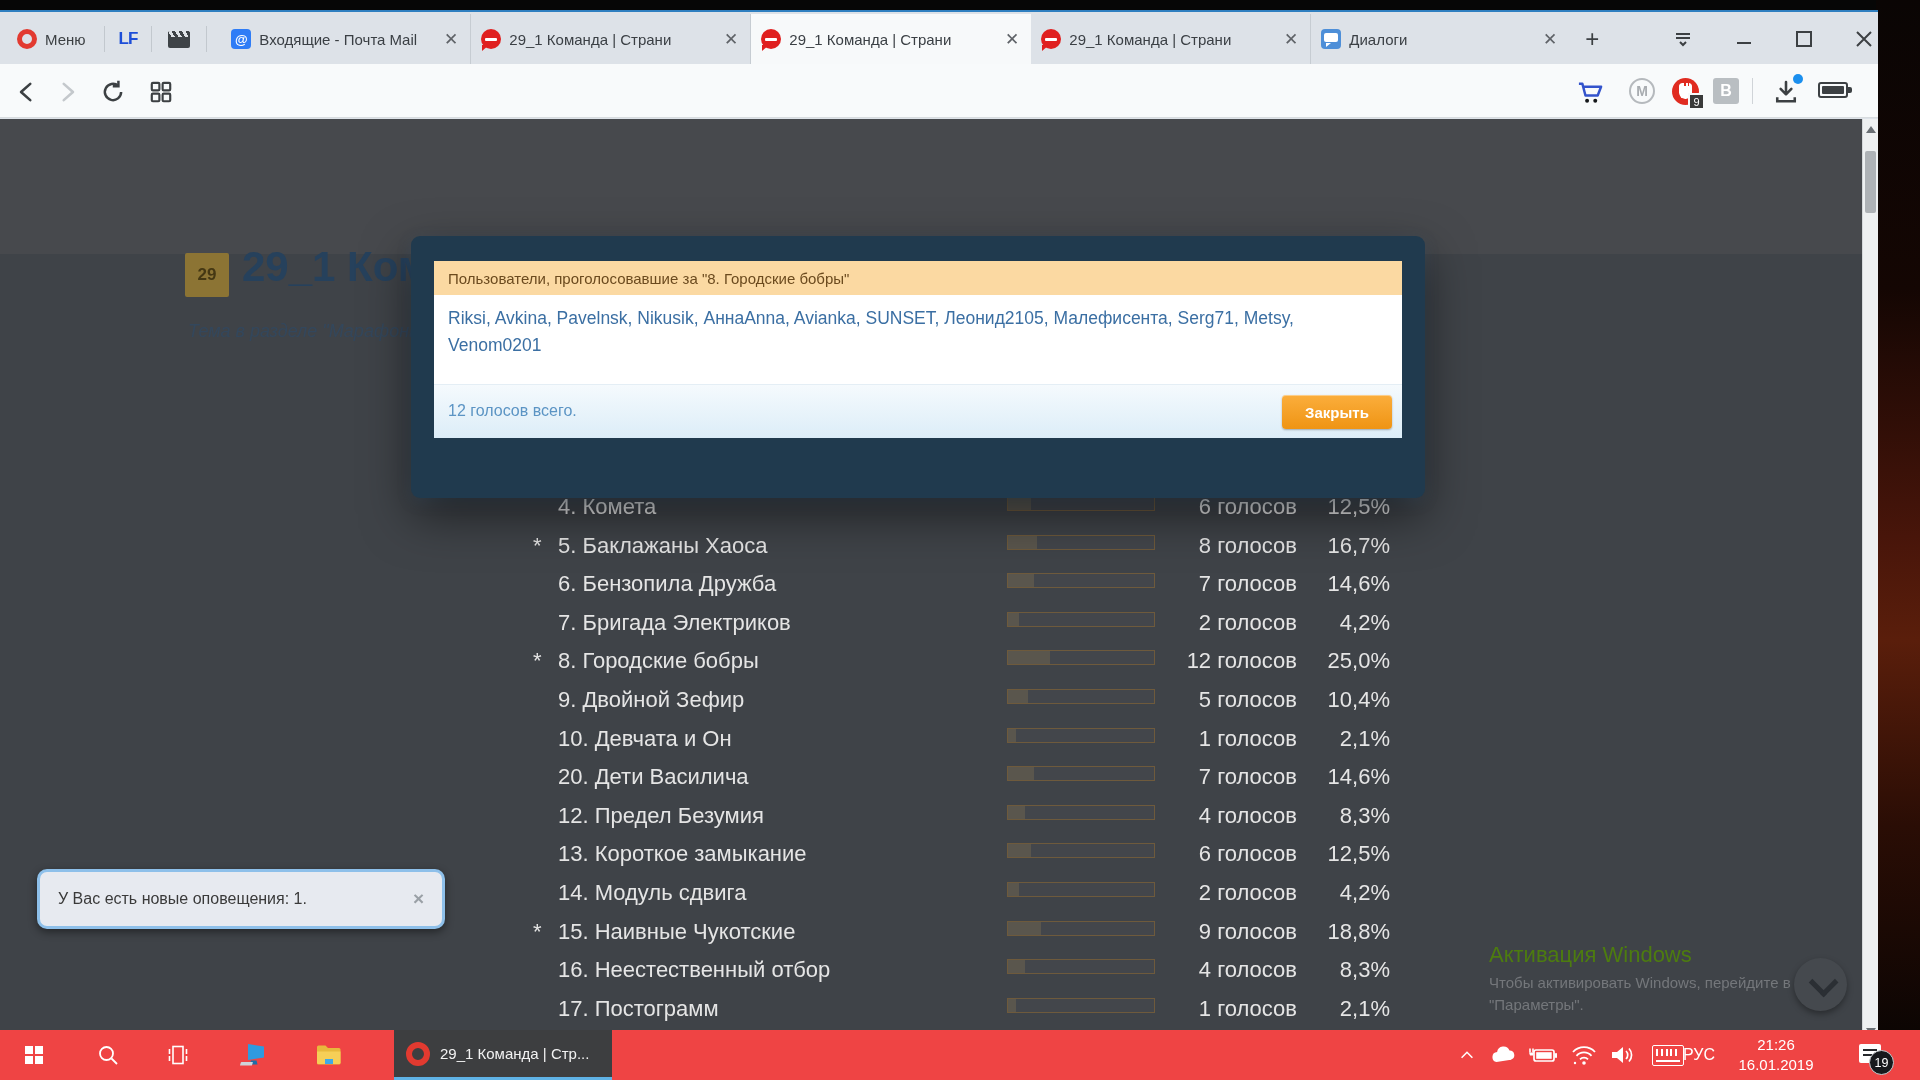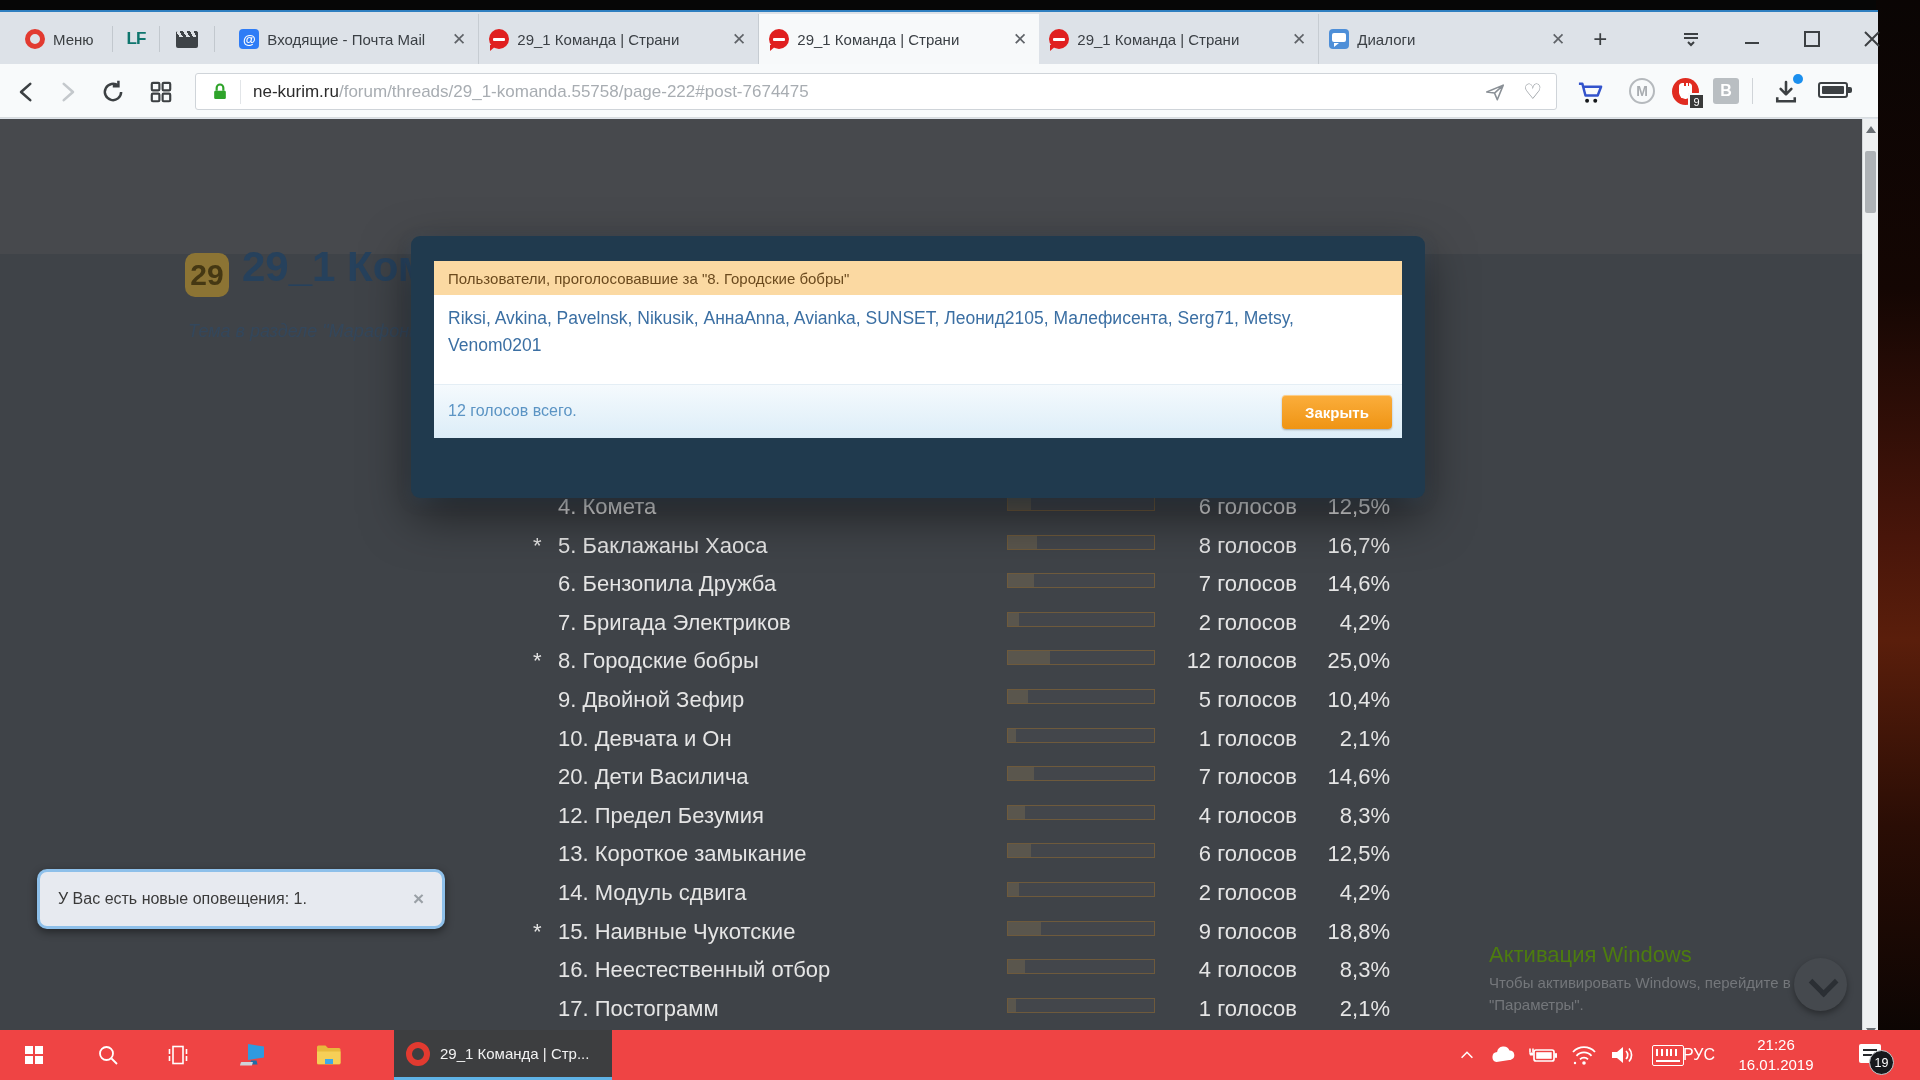--- a/index.html
+++ b/index.html
@@ -9,26 +9,26 @@
 
   
   .desktop-right { position:absolute; right:0; top:0; width:44px; height:1032px;
     background:linear-gradient(180deg,#0a0504 0%,#140603 28%,#48150a 52%,#5a1e0b 62%,#2a0d05 80%,#0c0503 100%); }
 
   
   .browser { position:absolute; left:0; top:10px; width:1878px; height:1020px;
              background:#dde2e8; border-top:2px solid #2f7fc0; }
 
   
-  .tabbar { position:absolute; left:15px; top:2px; width:100%; height:50px; display:flex; align-items:center; }
+  .tabbar { position:absolute; left:7px; top:2px; width:100%; height:50px; display:flex; align-items:center; }
   .menu-btn { display:flex; align-items:center; gap:8px; padding:0 10px 0 10px; height:100%; }
   .o-ring { width:20px; height:20px; border-radius:50%; border:5px solid #e23a30; }
   .menu-label { font-size:15px; color:#3c4043; }
   .vsep { width:1px; height:26px; background:#c2c8ce; margin:0 8px; }
-  .lf { font-weight:bold; font-size:17px; color:#0f766e; letter-spacing:-1px; padding:0 6px; }
+  .lf { font-weight:bold; font-size:17px; color:#1d4ed8; letter-spacing:-1px; padding:0 6px; }
   .clapper { width:22px; height:17px; background:#3e4347; border-radius:2px; position:relative; margin:0 8px; }
   .clapper:before { content:""; position:absolute; left:0; top:0; width:100%; height:6px; border-radius:2px 2px 0 0;
     background:repeating-linear-gradient(60deg,#3e4347 0 3px,#dfe3e7 3px 6px); }
 
   .tabs { display:flex; height:100%; align-items:stretch; margin-left:6px; }
   .tab { display:flex; align-items:center; gap:8px; padding:0 10px; width:280px; position:relative;
          border-right:1px solid #c6ccd2; cursor:default; }
   .tab.first { width:250px; }
   .tab.last { width:258px; border-right:none; }
   .tab.active { background:#f7f9fa; border-right:none; }
@@ -76,21 +76,21 @@
   .tool-sep { position:absolute; left:1752px; top:14px; width:1px; height:26px; background:#d0d4d8; }
   .bluedot { position:absolute; right:-3px; top:-4px; width:10px; height:10px; border-radius:50%; background:#1b8fee; }
   .battery-ic { width:30px; height:16px; border:2px solid #3c4043; border-radius:3px; position:relative; margin-top:4px; }
   .battery-ic:before { content:""; position:absolute; right:-6px; top:3px; width:4px; height:6px; background:#3c4043; border-radius:0 2px 2px 0; }
   .battery-ic:after { content:""; position:absolute; left:2px; top:2px; right:2px; bottom:2px; background:#3c4043; border-radius:1px; }
 
   
   .content { position:absolute; left:0; top:107px; width:1862px; height:923px; background:#3f4348; overflow:hidden; }
   .content .topband { position:absolute; left:0; top:0; width:100%; height:135px; background:#47494d; }
   .h-badge { position:absolute; left:185px; top:134px; width:44px; height:44px; background:#8c7434;
-             color:#453813; font-weight:bold; font-size:30px; display:flex; align-items:center; justify-content:center; border-radius:10px; }
+             color:#453813; font-weight:bold; font-size:17px; display:flex; align-items:center; justify-content:center; border-radius:2px; }
   .h-title { position:absolute; left:242px; top:124px; font-size:42px; font-weight:bold; color:#26415c; }
   .h-sub { position:absolute; left:188px; top:202px; font-size:18px; font-style:italic; color:#33475c; }
 
   .poll-row { position:absolute; left:0; width:1500px; height:34px; color:#e5e5e5; font-size:22px; }
   .p-star { position:absolute; left:533px; top:4px; }
   .p-label { position:absolute; left:558px; top:4px; }
   .p-bar { position:absolute; left:1007px; top:6px; width:148px; height:15px; border:1px solid #6e5a3c; background:#43464b; }
   .p-fill { height:100%; background:#5a564d; }
   .p-votes { position:absolute; left:1147px; top:4px; width:150px; text-align:right; }
   .p-pct { position:absolute; left:1297px; top:4px; width:93px; text-align:right; }
@@ -253,40 +253,20 @@
         <svg width="26" height="26" viewBox="0 0 24 24">
             <g fill="none" stroke="#3c4043" stroke-width="2">
               <rect x="3.5" y="3.5" width="7" height="7" rx="1"></rect>
               <rect x="13.5" y="3.5" width="7" height="7" rx="1"></rect>
               <rect x="3.5" y="13.5" width="7" height="7" rx="1"></rect>
               <rect x="13.5" y="13.5" width="7" height="7" rx="1"></rect>
             </g>
           </svg>
       </div>
 
-      <div class="addr">
-        <span>
-          <svg width="20" height="22" viewBox="0 0 24 24">
-              <rect x="5" y="10.5" width="14" height="10" rx="1.5" fill="#2ea32a"></rect>
-              <path d="M8 10.5 V7 a4 4 0 0 1 8 0 V10.5" fill="none" stroke="#2ea32a" stroke-width="2.6"></path>
-            </svg>
-        </span>
-        <div class="sep2"></div>
-        <div class="url">
-          <span class="dom">ne-kurim.ru</span><span class="path">/forum/threads/29_1-komanda.55758/page-222#post-7674475</span>
-        </div>
-        <div class="addr-icons">
-          <span>
-            <svg width="24" height="22" viewBox="0 0 24 24">
-                <path d="M3 12 L21 4.5 L14.5 20.5 L11.5 13.2 Z M11.5 13.2 L21 4.5" fill="none" stroke="#8a9096" stroke-width="1.7" stroke-linejoin="round"></path>
-              </svg>
-          </span>
-          <span class="heart">♡</span>
-        </div>
-      </div>
 
       <div class="ext" style="left:1575px">
         <svg width="30" height="28" viewBox="0 0 24 24">
             <path d="M2.5 5 h3 l2.6 10 h10.5 L21.5 7.5 H7" fill="none" stroke="#3353cc" stroke-width="2.1" stroke-linejoin="round"></path>
             <circle cx="9.5" cy="19.5" r="1.7" fill="#15171a"></circle>
             <circle cx="16.5" cy="19.5" r="1.7" fill="#15171a"></circle>
           </svg>
       </div>
       <div class="ext m-circle" style="left:1629px">M</div>
       <div class="ext adb" style="left:1672px">

